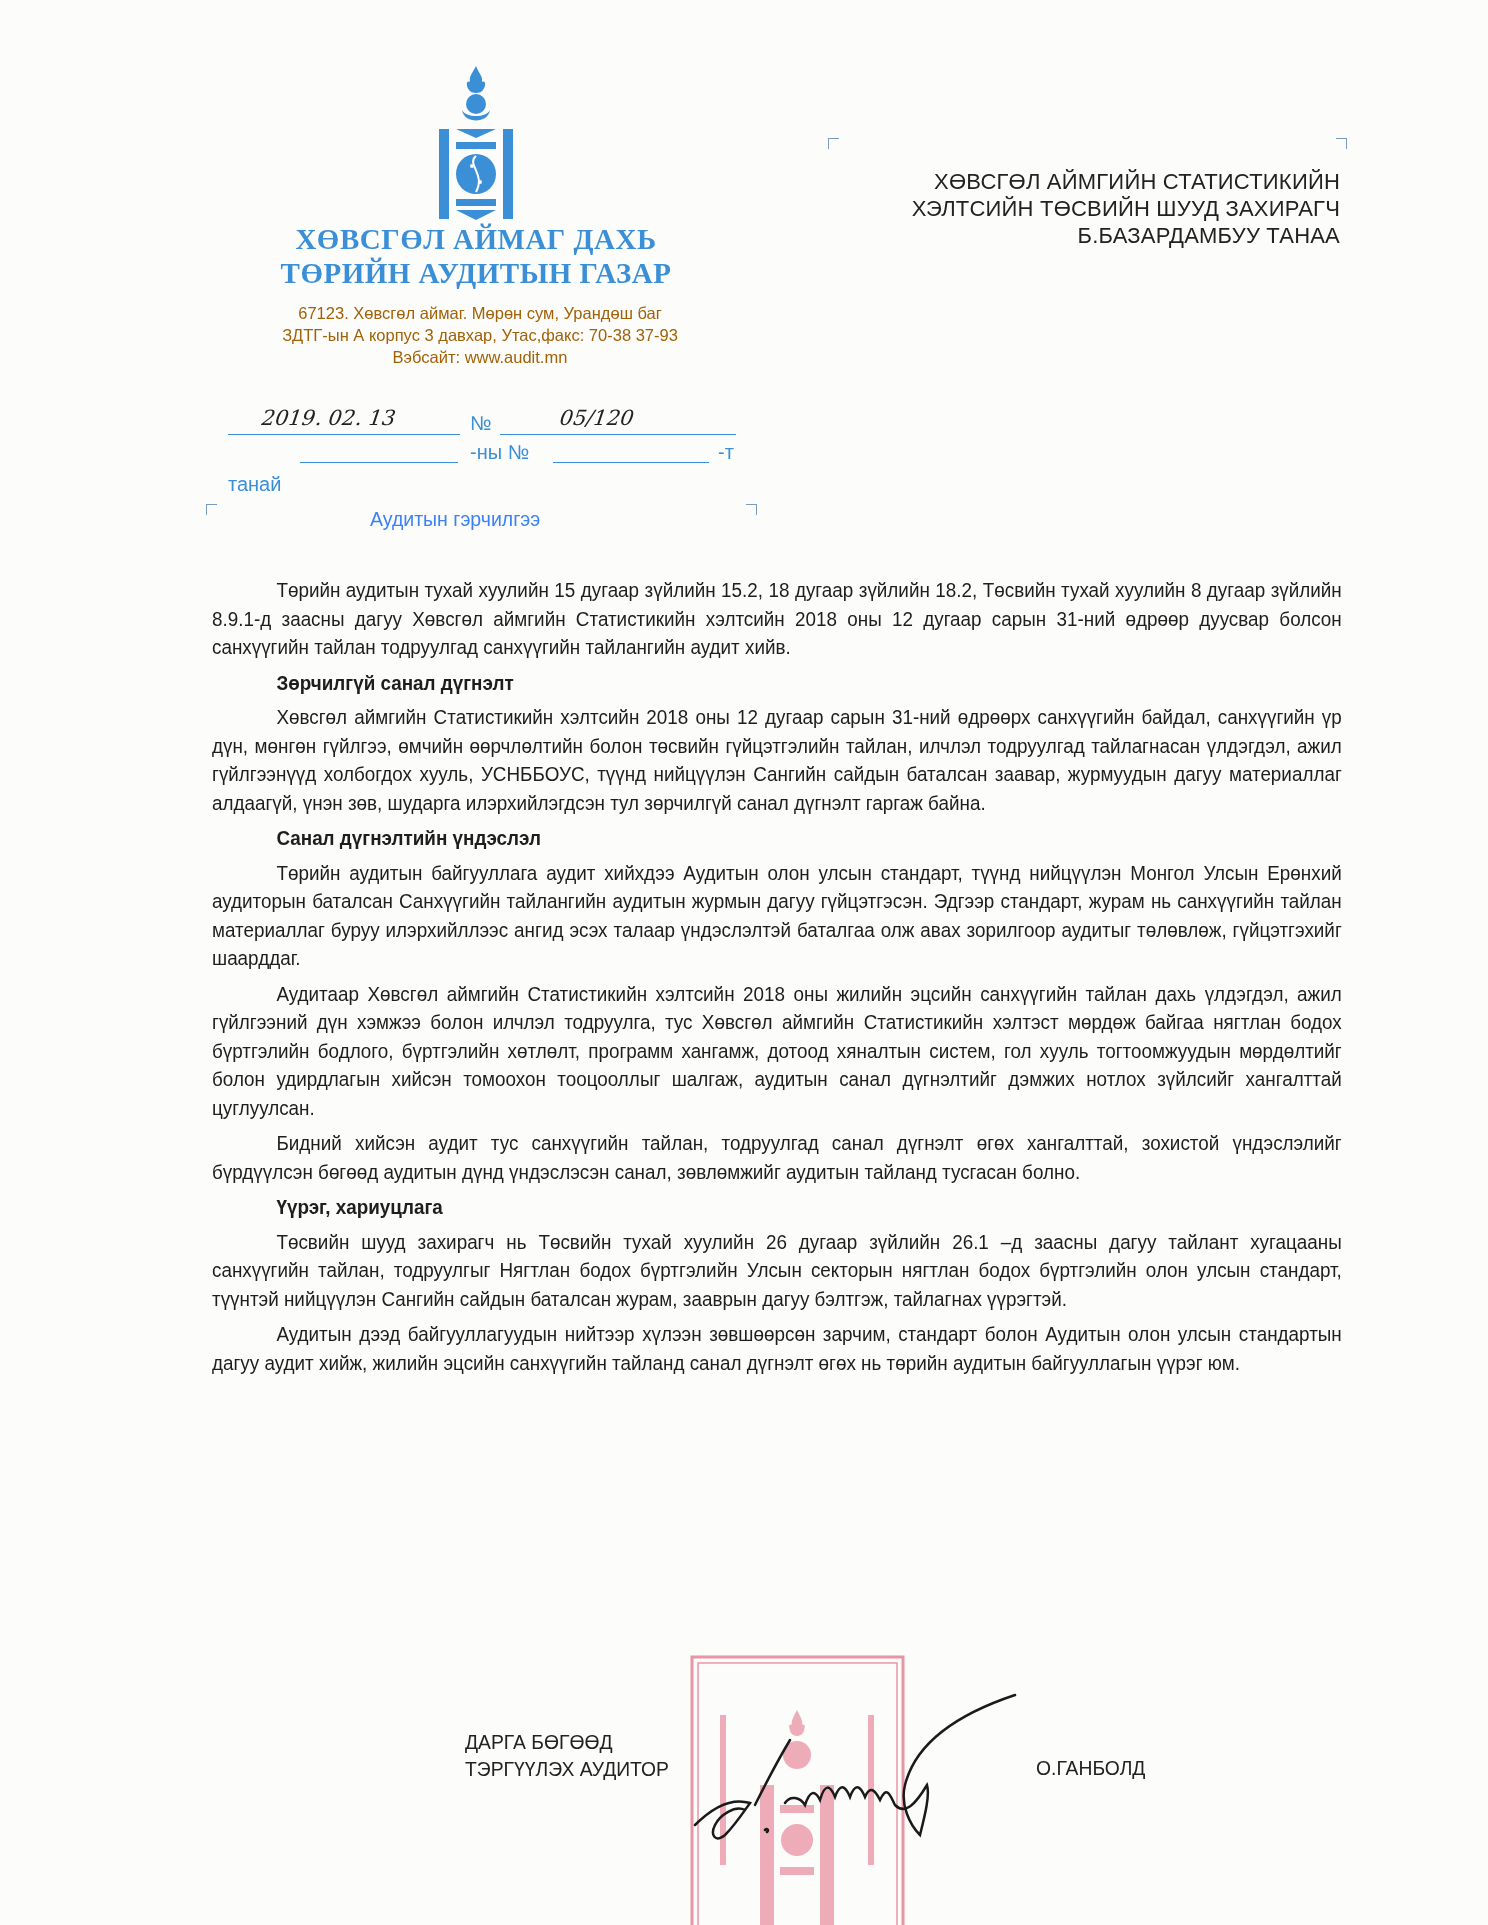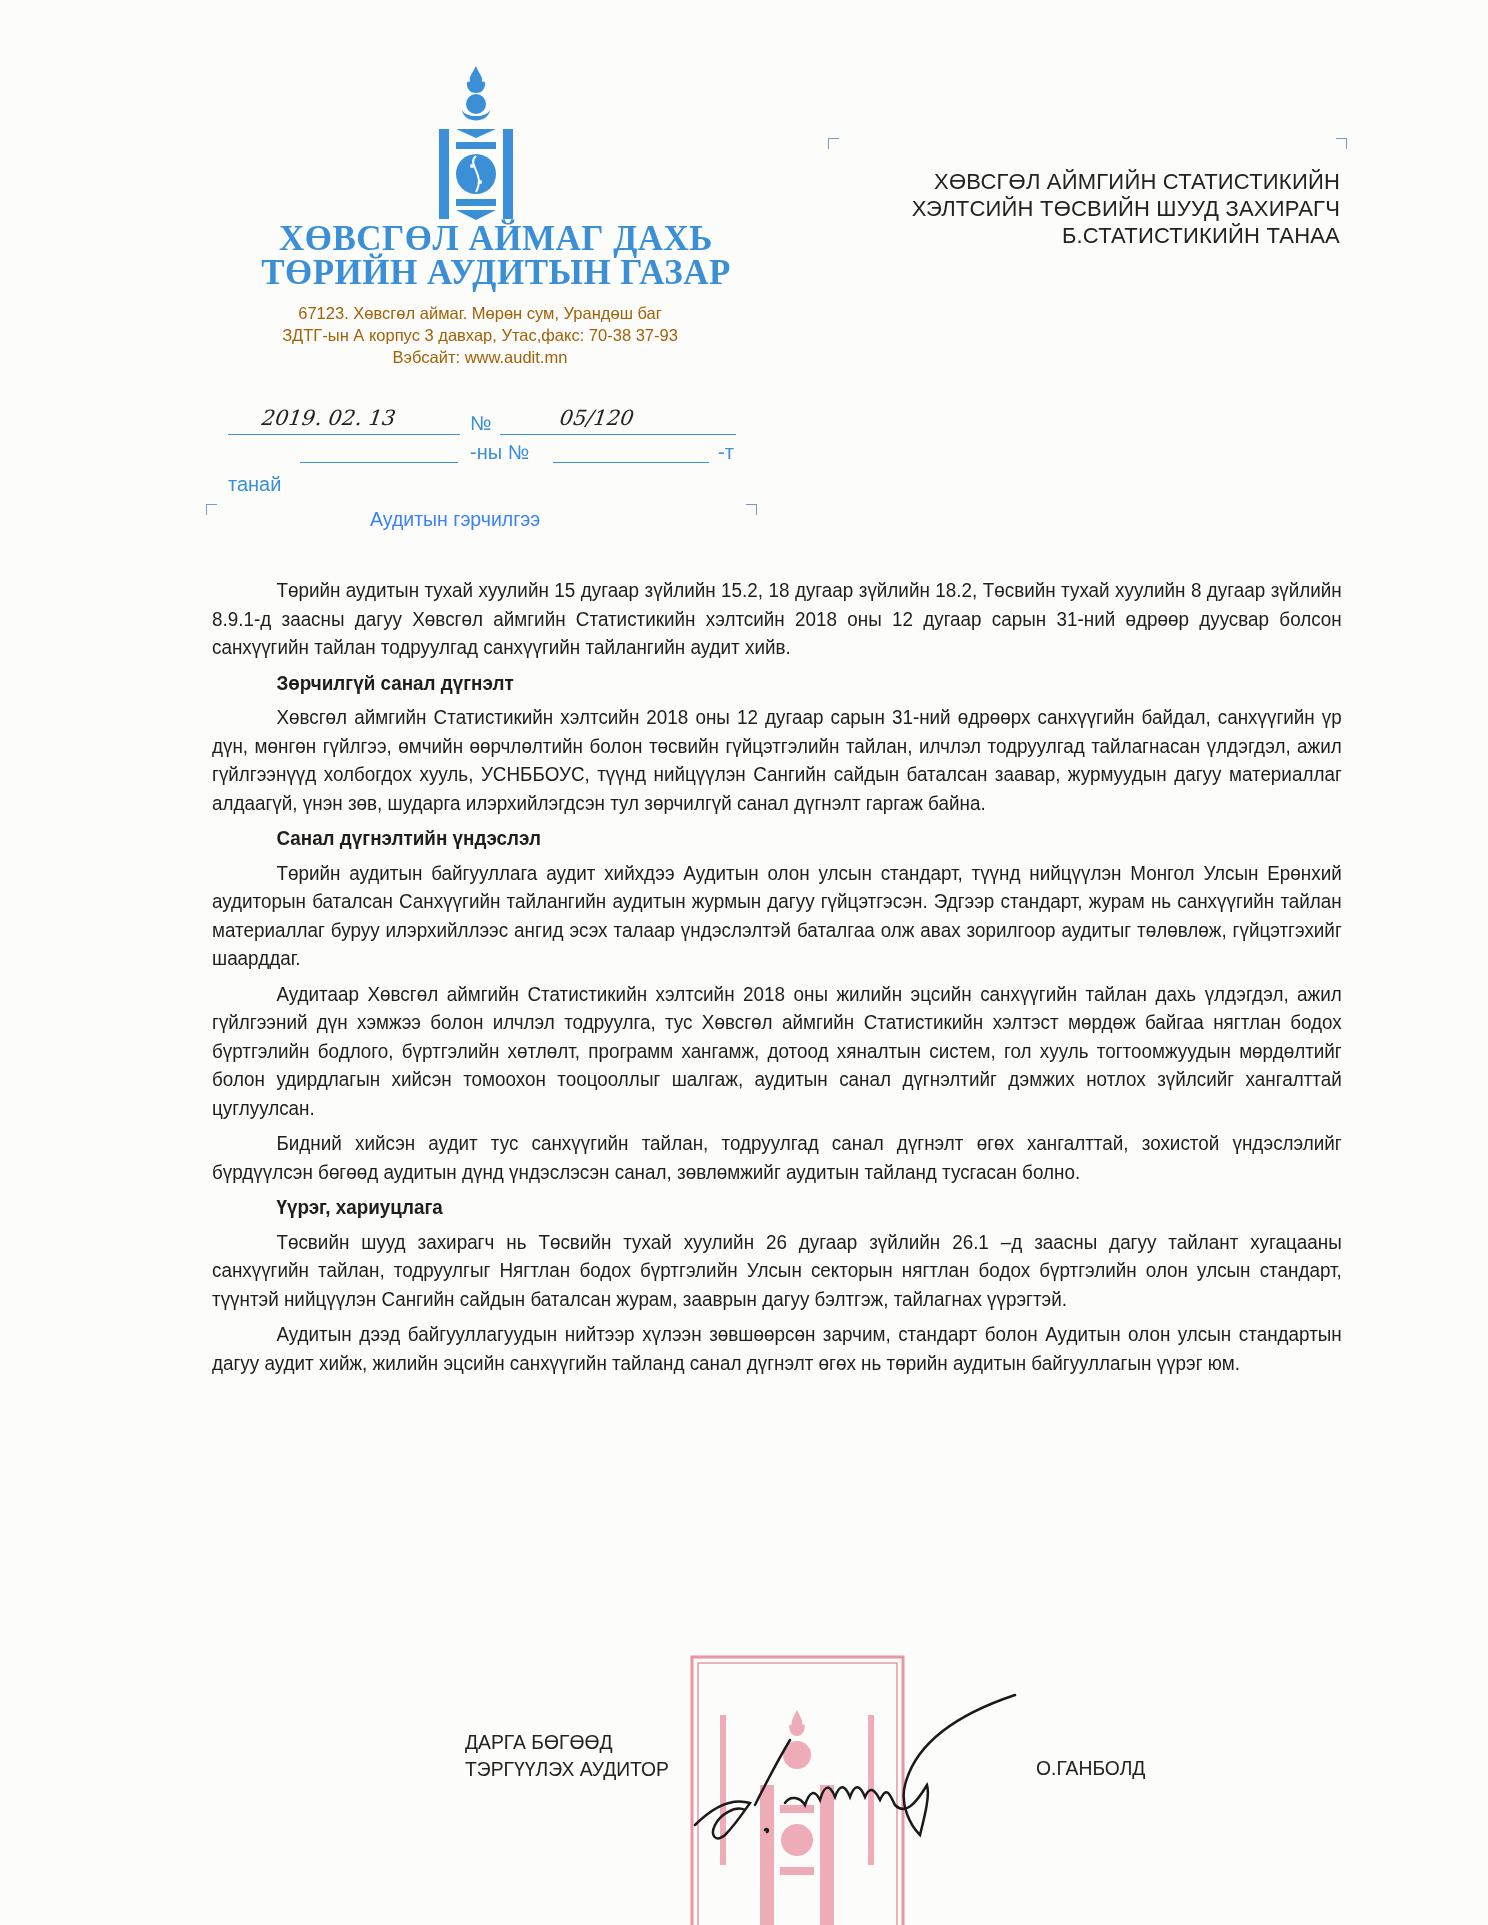--- a/index.html
+++ b/index.html
@@ -1,21 +1,21 @@
 <!DOCTYPE html>
 <html><head>
 <meta charset="utf-8">
 <style>
   html, body { margin: 0; padding: 0; background: #ffffff; }
   body { width: 1488px; height: 1925px; position: relative; overflow: hidden; font-family: "Liberation Sans", sans-serif; color: #1a1a1a; }
   .page { position: absolute; left: 0; top: 0; width: 1488px; height: 1925px; background: #fcfcfb; }
 
   
   .emblem { position: absolute; left: 436px; top: 64px; width: 80px; height: 165px; }
-  .org-name { position: absolute; left: 216px; top: 222px; width: 560px; text-align: center; font-family: "Liberation Serif", serif; font-weight: bold; font-size: 35px; line-height: 34px; color: #3a8fd6; letter-spacing: 0.5px; }
+  .org-name { position: absolute; left: 196px; top: 222px; width: 560px; text-align: center; font-family: "Liberation Serif", serif; font-weight: bold; font-size: 29px; line-height: 34px; color: #3a8fd6; letter-spacing: 0.5px; }
   .org-info { position: absolute; left: 200px; top: 302px; width: 560px; text-align: center; font-size: 16.5px; line-height: 22px; color: #a16207; }
   .org-info div { white-space: nowrap; }
 
   .reg-line { position: absolute; color: #3a8fd6; font-size: 20px; }
   .uline { position: absolute; border-bottom: 1.5px solid #3a8fd6; height: 0; }
   .hand { position: absolute; font-family: "DejaVu Serif", serif; font-style: italic; font-size: 21px; color: #222; transform: skewX(-8deg); }
 
   .bracket { position: absolute; width: 10px; height: 10px; border-color: #7a9cc0; border-style: solid; border-width: 0; }
   .br-tl { border-top-width: 1.5px; border-left-width: 1.5px; }
   .br-tr { border-top-width: 1.5px; border-right-width: 1.5px; }
@@ -89,21 +89,21 @@
   <span class="reg-line" style="left:470px; top:441px;">-ны №</span>
   <div class="uline" style="left:553px; top:462px; width:156px;"></div>
   <span class="reg-line" style="left:718px; top:441px;">-т</span>
 
   <div class="bracket br-tl" style="left:828px; top:138px;"></div>
   <div class="bracket br-tr" style="left:1336px; top:138px;"></div>
 
   <div class="recipient">
     <div>ХӨВСГӨЛ АЙМГИЙН СТАТИСТИКИЙН</div>
     <div>ХЭЛТСИЙН ТӨСВИЙН ШУУД ЗАХИРАГЧ</div>
-    <div>Б.СТАТИСТИКИЙН ТАНАА</div>
+    <div>Б.БАЗАРДАМБУУ ТАНАА</div>
   </div>
 
   <div class="bracket br-tl" style="left:206px; top:504px;"></div>
   <div class="bracket br-tr" style="left:746px; top:504px;"></div>
   <div class="subject">Аудитын гэрчилгээ</div>
 
   <div class="body">
     <p>Төрийн аудитын тухай хуулийн 15 дугаар зүйлийн 15.2, 18 дугаар зүйлийн 18.2, Төсвийн тухай хуулийн 8 дугаар зүйлийн 8.9.1-д заасны дагуу Хөвсгөл аймгийн Статистикийн хэлтсийн 2018 оны 12 дугаар сарын 31-ний өдрөөр дуусвар болсон санхүүгийн тайлан тодруулгад санхүүгийн тайлангийн аудит хийв.</p>
     <h3>Зөрчилгүй санал дүгнэлт</h3>
     <p>Хөвсгөл аймгийн Статистикийн хэлтсийн 2018 оны 12 дугаар сарын 31-ний өдрөөрх санхүүгийн байдал, санхүүгийн үр дүн, мөнгөн гүйлгээ, өмчийн өөрчлөлтийн болон төсвийн гүйцэтгэлийн тайлан, илчлэл тодруулгад тайлагнасан үлдэгдэл, ажил гүйлгээнүүд холбогдох хууль, УСНББОУС, түүнд нийцүүлэн Сангийн сайдын баталсан заавар, журмуудын дагуу материаллаг алдаагүй, үнэн зөв, шударга илэрхийлэгдсэн тул зөрчилгүй санал дүгнэлт гаргаж байна.</p>

